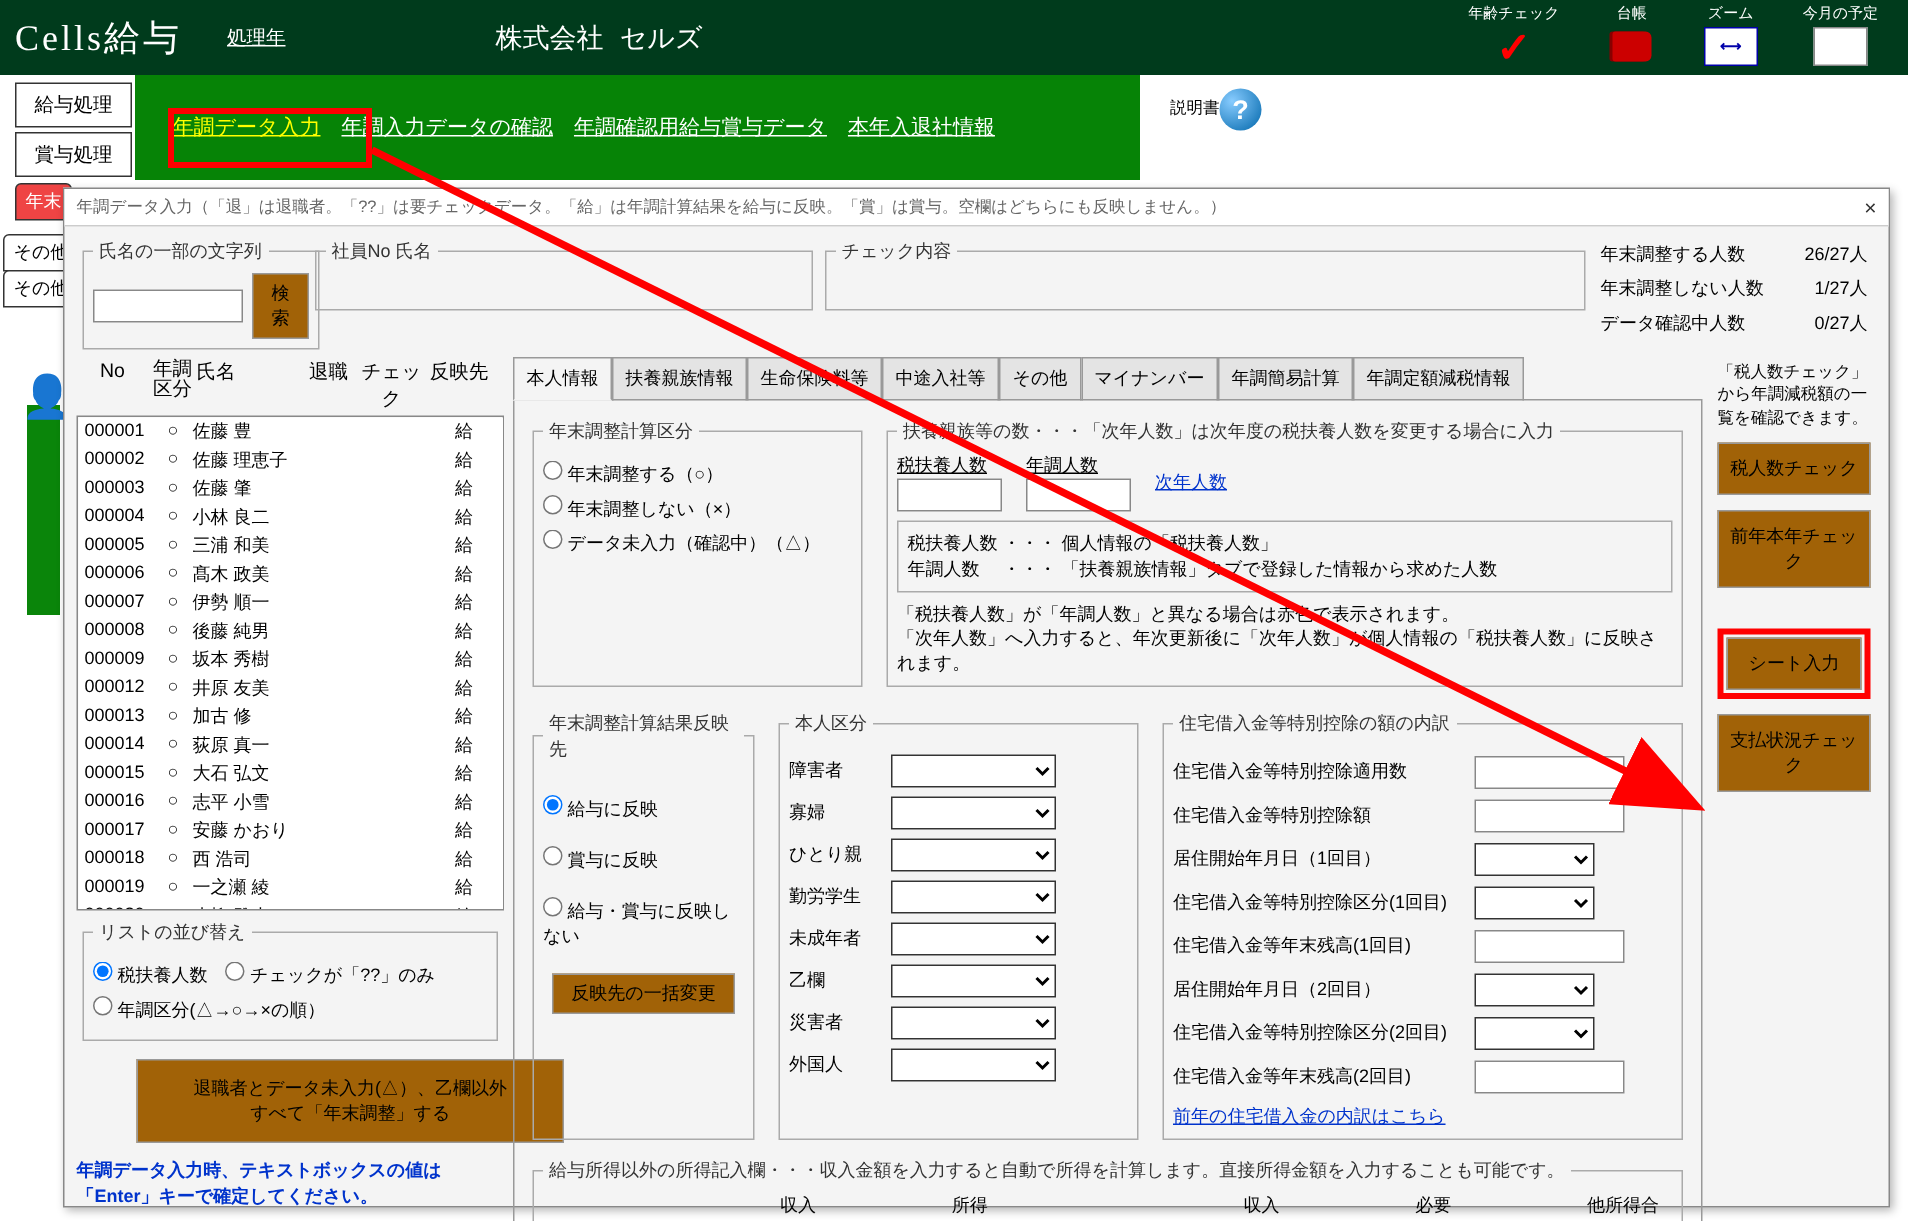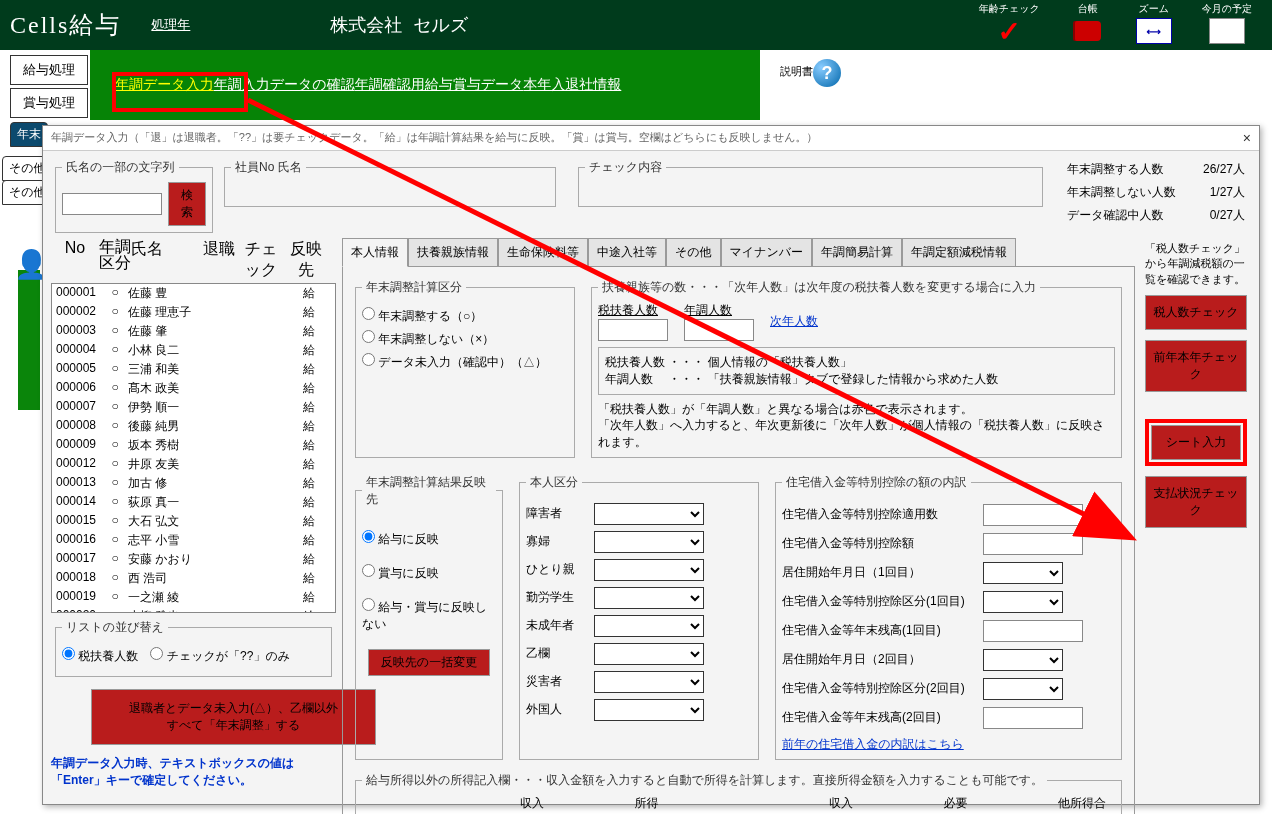--- a/index.html
+++ b/index.html
@@ -11,54 +11,54 @@
 .topbar .company { font-size: 18px; font-family: Liberation Mono, monospace; }
 .top-icons { position: absolute; right: 20px; top: 2px; display: flex; gap: 30px; align-items: flex-start; }
 .top-icon { display: flex; flex-direction: column; align-items: center; font-size: 10px; gap: 2px; }
 .top-icon .ico { width: 36px; height: 26px; display: flex; align-items: center; justify-content: center; }
 .check-mark { color: #ff0000; font-size: 28px; font-weight: bold; }
 .book { width: 26px; height: 20px; background: #c00; border-radius: 2px 4px 4px 2px; box-shadow: -2px 0 #800; }
 .zoom-ico { width: 40px; height: 22px; background: #fff; border: 1px solid #00a; display: flex; align-items: center; justify-content: center; color: #00a; font-weight: bold; }
 .cal-ico { width: 34px; height: 28px; background: #fff; border: 1px solid #888; display: grid; grid-template-columns: repeat(4,1fr); grid-template-rows: repeat(3,1fr); padding: 3px 2px 2px 2px; gap: 1px; }
 .cal-ico div { background: #cde; }
 
-.greenbar { background: #068306; height: 70px; margin-left: 90px; display: flex; align-items: center; padding-left: 25px; position: relative; width: 670px; }
+.greenbar { background: #068306; height: 70px; margin-left: 90px; display: flex; align-items: center; padding-left: 25px; gap: 14px; position: relative; width: 670px; }
 .greenbar a { color: #fff; text-decoration: underline; font-size: 14px; cursor: pointer; }
 .greenbar a.active { color: #ffff00; }
 .red-box1 { position: absolute; border: 4px solid #ff0000; pointer-events: none; }
 
 .left-btns { position: absolute; left: 10px; top: 55px; display: flex; flex-direction: column; gap: 3px; }
 .left-btns button, .mini-tab { background: #fff; border: 1px solid #333; padding: 5px 10px; font-size: 13px; width: 78px; text-align: center; cursor: pointer; }
 .mini-tab { position: absolute; border-radius: 4px 4px 0 0; padding: 3px 6px; width: auto; font-size: 12px; }
-.mini-tab.active { background: #0c4a6e; color: #fff; }
+.mini-tab.active { background: #ef4444; color: #fff; }
 
 .manual { position: absolute; left: 780px; top: 56px; display: flex; flex-direction: row; align-items: center; font-size: 11px; }
 .manual .q { width: 28px; height: 28px; border-radius: 14px; background: radial-gradient(circle at 30% 30%, #8cf, #06a); color: #fff; font-size: 18px; font-weight: bold; display: flex; align-items: center; justify-content: center; margin-top: 3px; }
 
 .dialog { position: absolute; left: 42px; top: 125px; width: 1218px; height: 680px; background: #f4f4f4; border: 1px solid #888; box-shadow: 2px 2px 6px rgba(0,0,0,.3); }
 .dialog-title { background: #fff; color: #666; font-size: 11px; padding: 4px 8px; border-bottom: 1px solid #ccc; display: flex; justify-content: space-between; }
 .dialog-title .x { cursor: pointer; font-size: 14px; color: #333; }
 
 fieldset { border: 1px solid #aaa; margin: 4px; padding: 6px; }
 legend { font-size: 12px; color: #333; padding: 0 4px; }
 
 .search-row { display: flex; gap: 6px; align-items: center; }
 .search-row input { width: 100px; height: 22px; border: 1px solid #888; }
-.btn { background: #b91c1c; border: 1px solid #999; padding: 4px 12px; cursor: pointer; font-size: 12px; }
-
-.upper { display: flex; padding: 4px 8px 0 8px; gap: 14px; }
+.btn { background: #a16207; border: 1px solid #999; padding: 4px 12px; cursor: pointer; font-size: 12px; }
+
+.upper { display: flex; padding: 4px 8px 0 8px; gap: 0; }
 .upper-left { width: 155px; }
 .upper-mid1 { width: 340px; }
 .upper-mid2 { flex: 1; }
 .upper-right { width: 190px; text-align: left; padding: 6px; }
 .upper-right div { margin-bottom: 6px; display: flex; justify-content: space-between; }
 
 .main-row { display: flex; padding: 0 8px; gap: 6px; }
 .list-col { width: 285px; }
-.list-head { display: flex; font-size: 16px; padding: 2px 0; }
+.list-head { display: flex; font-size: 13px; padding: 2px 0; }
 .list-head span:nth-child(1){width:48px;text-align:center}
 .list-head span:nth-child(2){width:32px;text-align:center;line-height:1}
 .list-head span:nth-child(3){width:70px}
 .list-head span:nth-child(4){width:36px;text-align:center}
 .list-head span:nth-child(5){width:48px;text-align:center}
 .list-head span:nth-child(6){width:42px;text-align:center}
 .listbox { border: 1px solid #888; background: #fff; height: 330px; overflow-y: auto; font-size: 12px; }
 .listbox .row { display: flex; padding: 1px 0; }
 .listbox .row span:nth-child(1){width:50px;padding-left:4px}
 .listbox .row span:nth-child(2){width:26px;text-align:center}
@@ -358,20 +358,21 @@
             <span>○</span>
             <span>小柳 雅也</span>
             <span></span>
             <span>給</span>
           </div>
         </div>
 
       <fieldset class="sort-fs">
         <legend>リストの並び替え</legend>
         <div class="radio-row"><label><input type="radio" name="s" checked="" style=""> <span>税扶養人数</span></label>　<label><input type="radio" name="s" style=""> <span>チェックが「??」のみ</span></label></div>
+        <div class="radio-row"><label><input type="radio" name="s" style=""> <span>年調区分(△→○→×の順）</span></label></div>
       </fieldset>
 
       <button class="btn long-btn" style="white-space:pre-line">退職者とデータ未入力(△）、乙欄以外
 すべて「年末調整」する</button>
       <div class="bluenote" style="white-space:pre-line">年調データ入力時、テキストボックスの値は
 「Enter」キーで確定してください。</div>
     </div>
 
     <div class="tabs-col">
       <div class="tab-strip" id="tab-strip">

